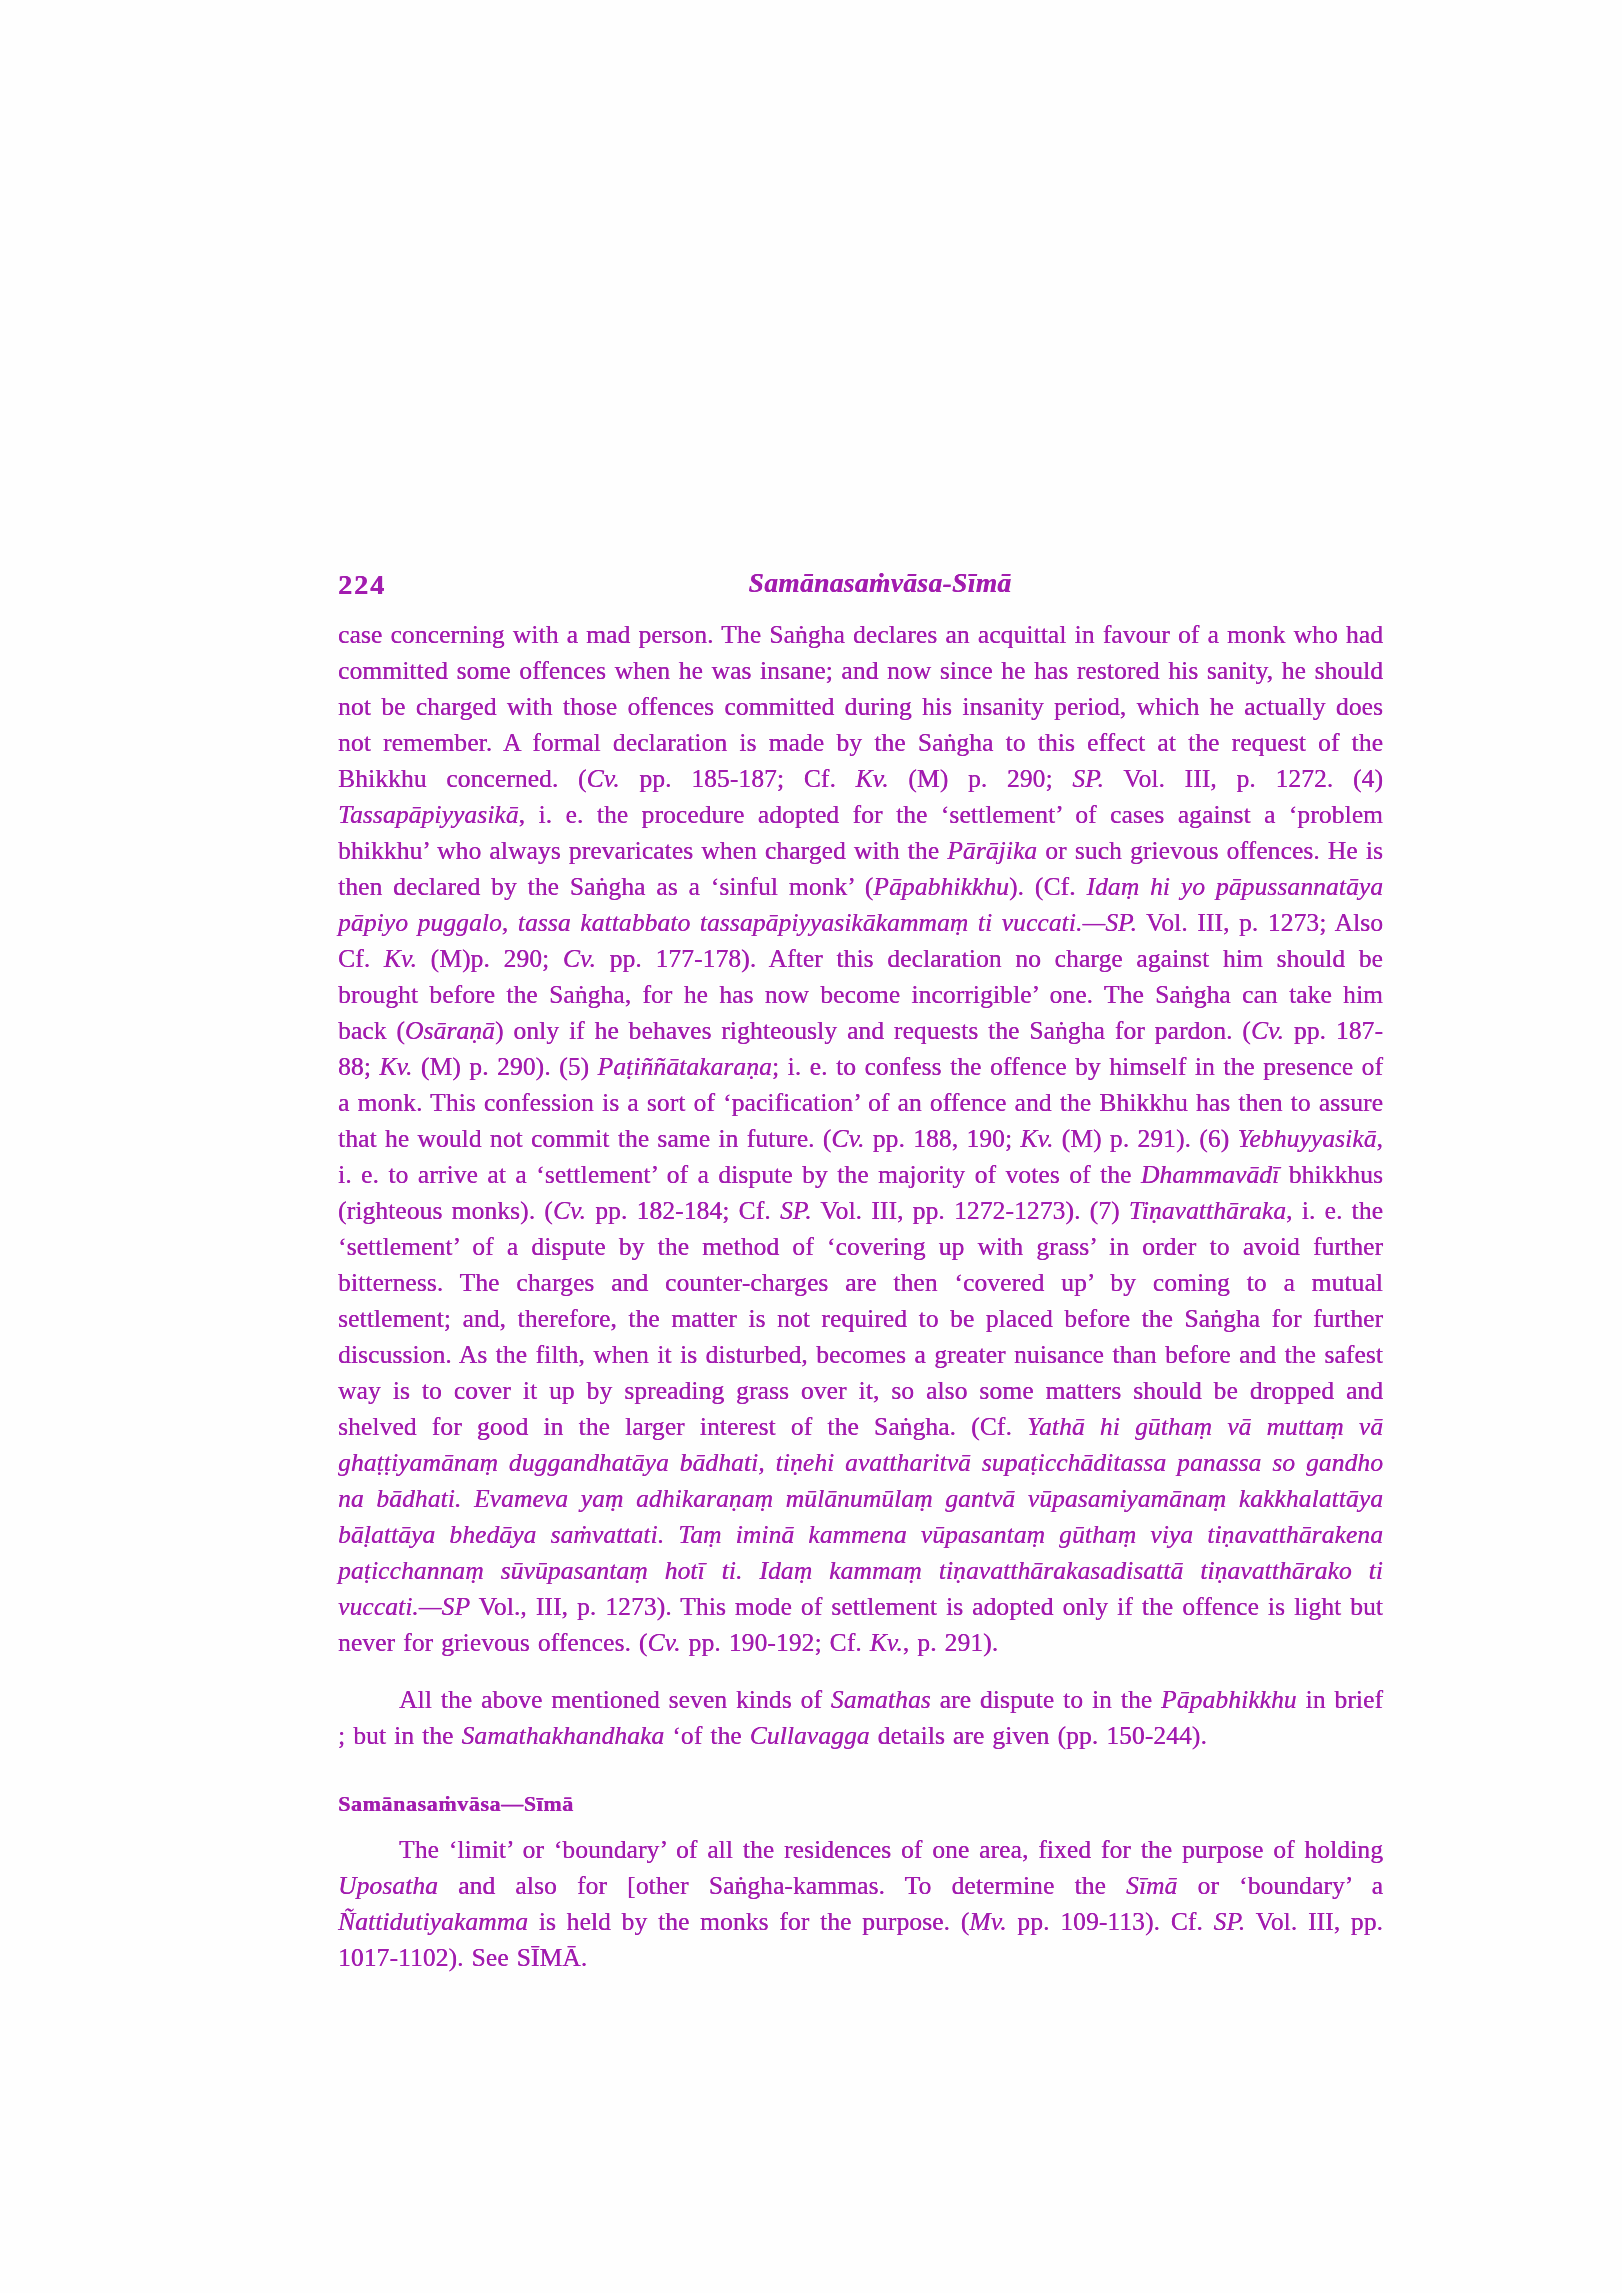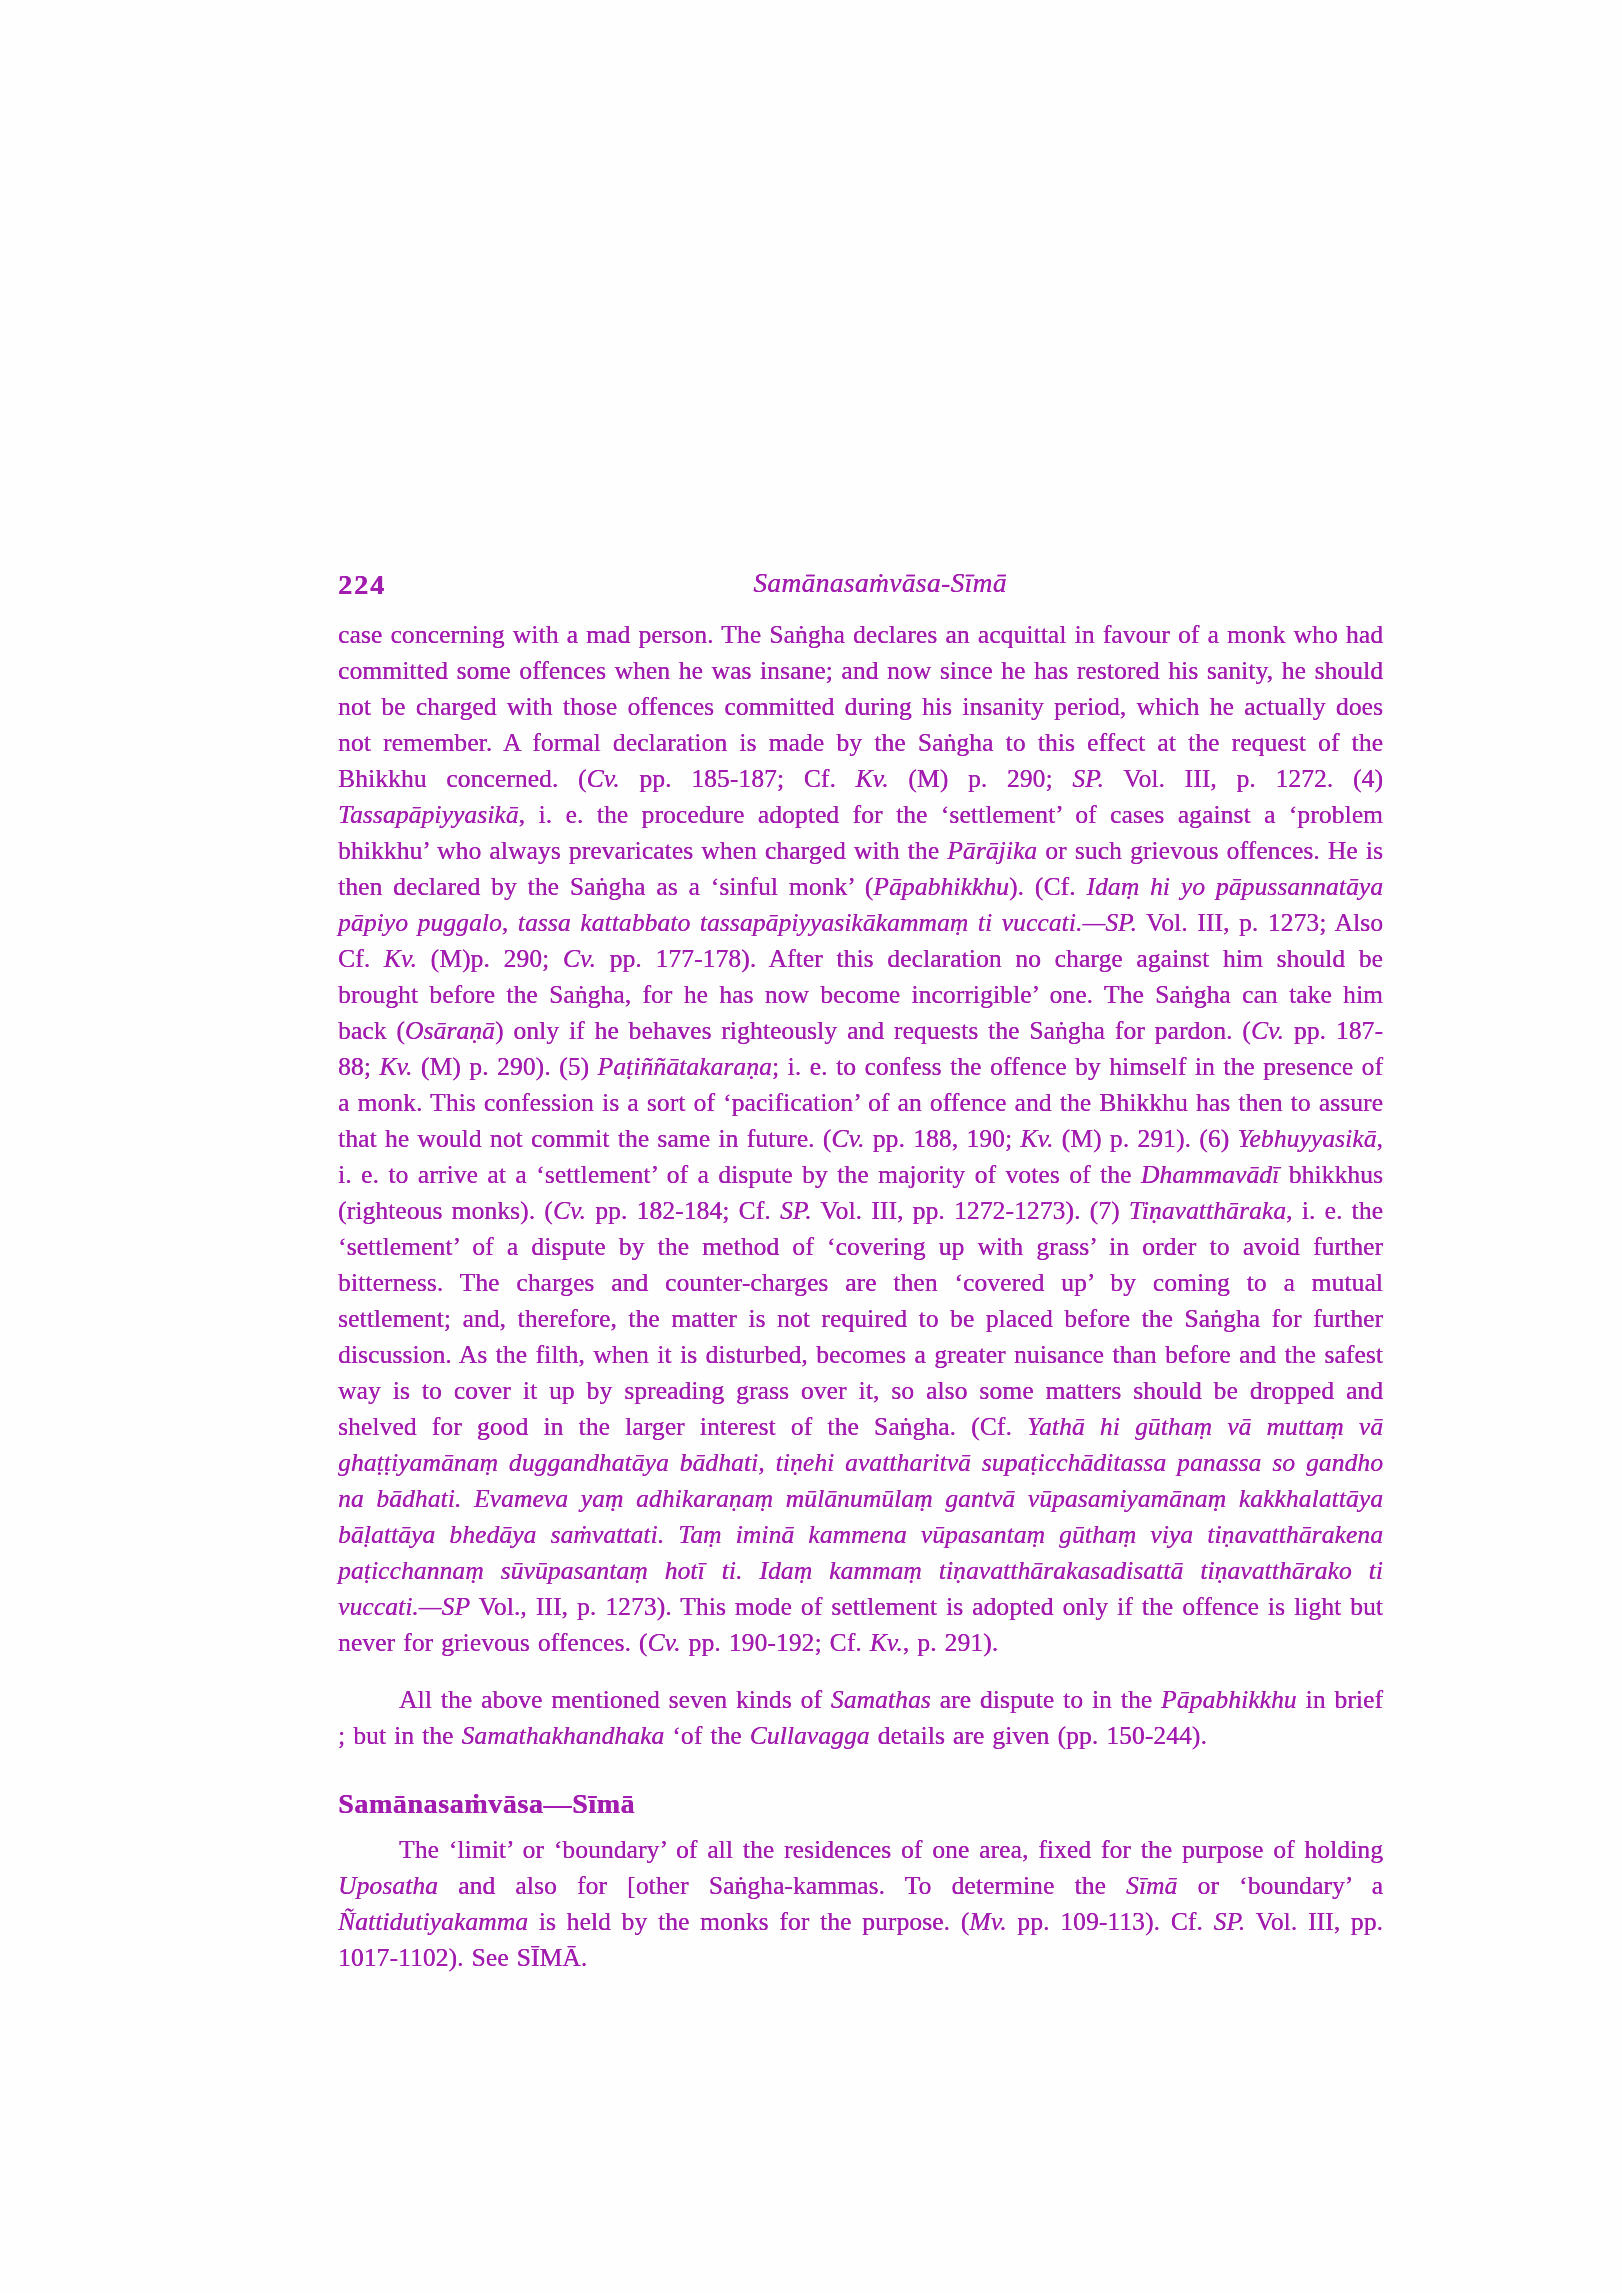--- a/index.html
+++ b/index.html
@@ -32,41 +32,42 @@
     letter-spacing: 2px;
     text-shadow: 0.4px 0 0 currentColor;
   }
   .running-title {
     text-align: center;
     padding-left: 39px;
     font-style: italic;
     font-size: 27.4px;
     letter-spacing: 0.4px;
     text-shadow: 0.3px 0 0 currentColor;
+    font-weight: bold;
   }
   .body-text {
     position: absolute;
     top: 617px;
     left: 338px;
     width: 1045px;
     font-size: 25.5px;
     line-height: 36px;
     text-align: justify;
     letter-spacing: 0.1px;
     word-spacing: 1.5px;
     text-shadow: 0.3px 0 0 currentColor;
   }
   .body-text p { margin: 0; }
   .para-indented {
     text-indent: 61px;
   }
   .para-2 { margin-top: 20.6px !important; }
   .section-heading {
     margin: 32px 0 0 0;
-    font-size: 28px;
+    font-size: 22px;
     font-weight: 700;
     letter-spacing: 0.6px;
     text-shadow: 0.4px 0 0 currentColor;
   }
   .para-3 { margin-top: 10.8px !important; }
   .it { font-style: italic; }
 </style>
 </head>
 <body>
 

